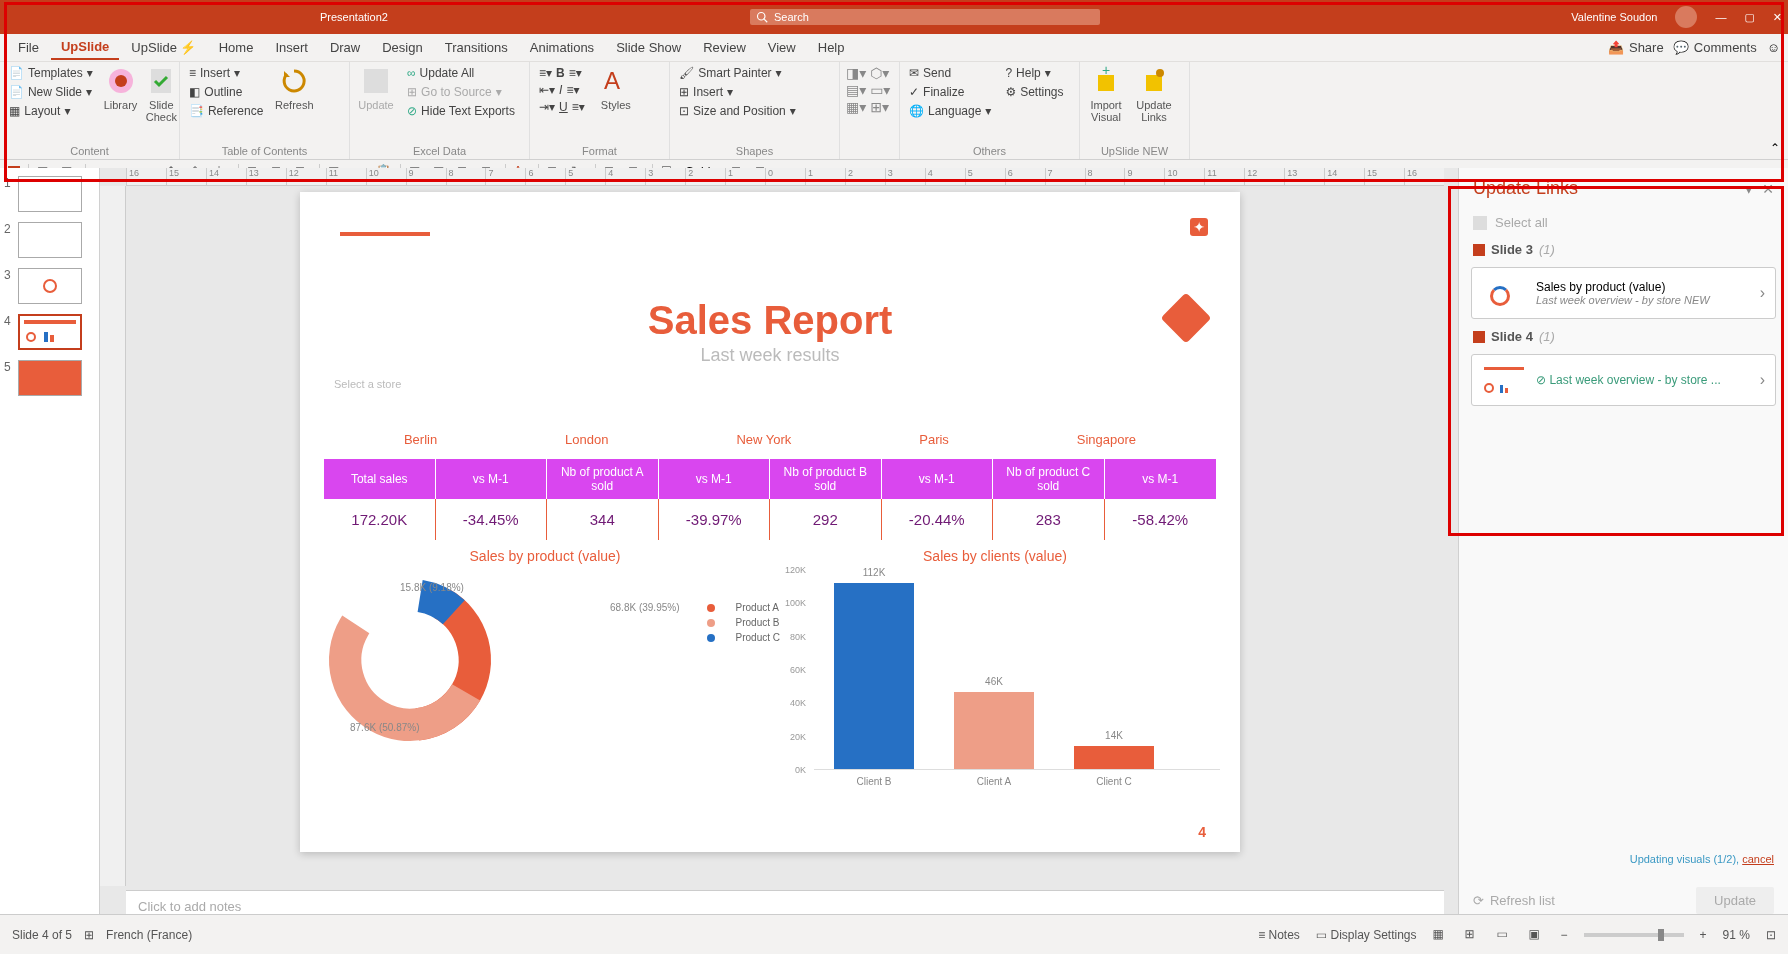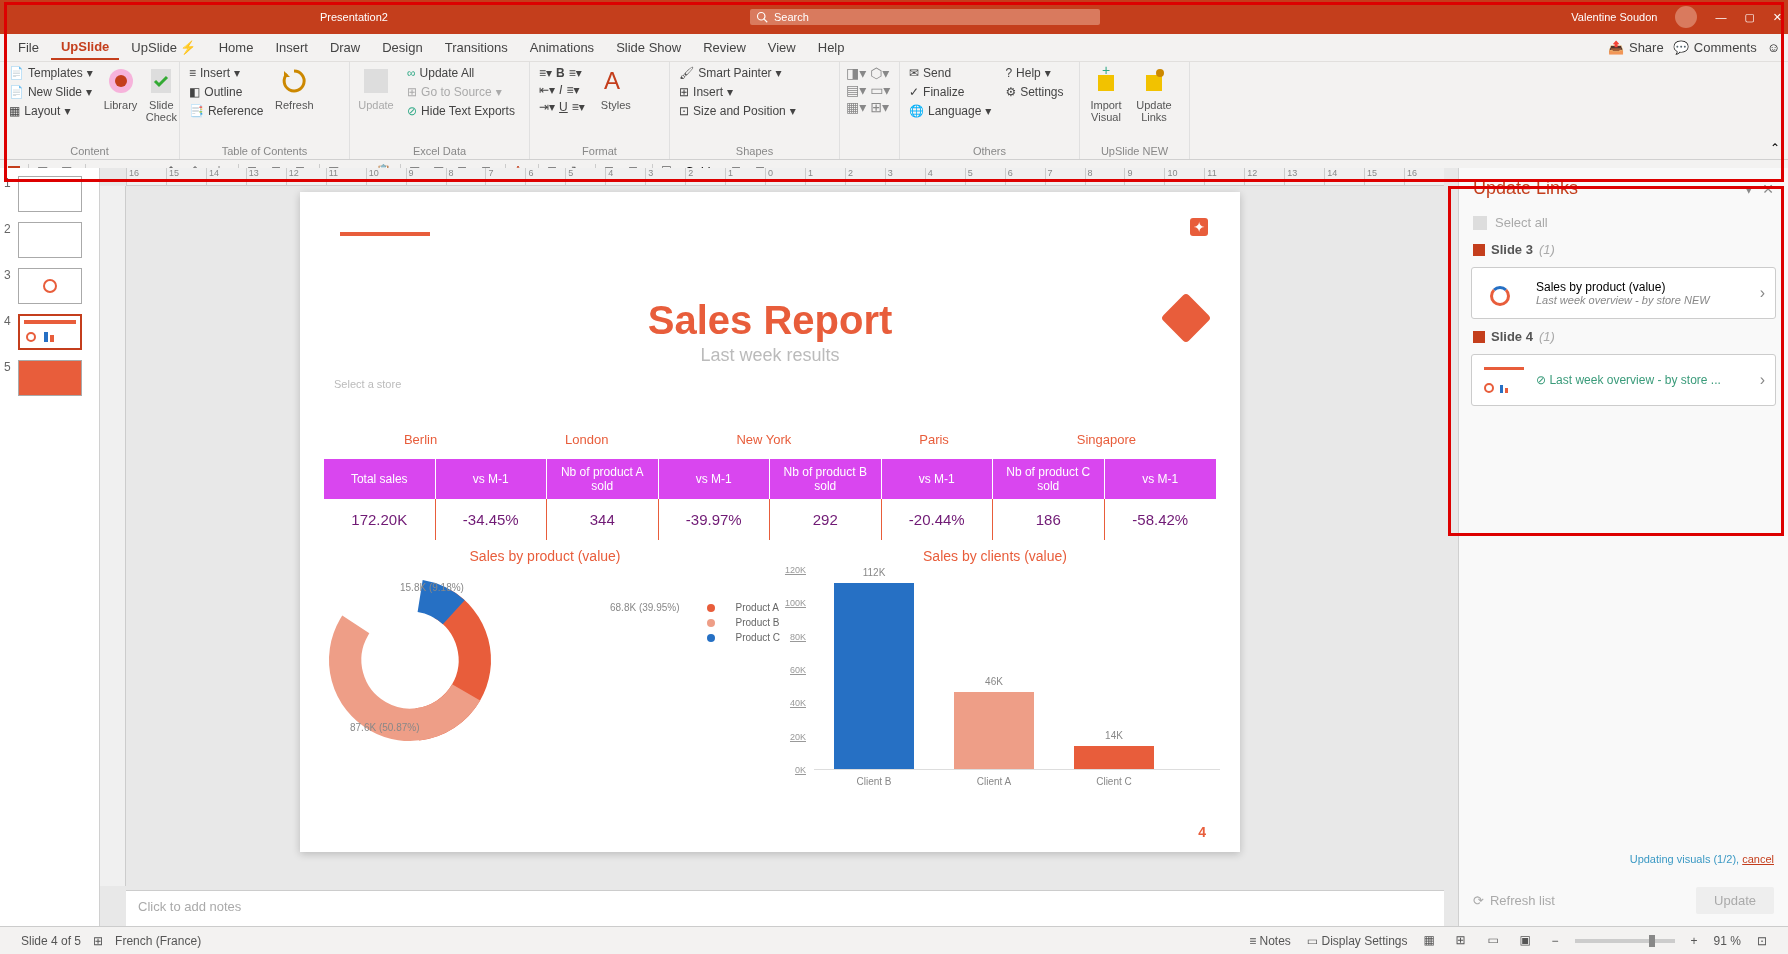--- a/index.html
+++ b/index.html
@@ -67,21 +67,21 @@
 .bararea { flex: 1; position: relative; }
 .chtitle { text-align: center; font-size: 14px; color: #e85d3b; margin-bottom: 6px; }
 .donut { width: 180px; height: 180px; margin: 0 auto; }
 .dlabel { position: absolute; font-size: 10px; color: #888; }
 .legend { position: absolute; top: 54px; right: -10px; font-size: 10px; color: #666; }
 .legend .li { display: flex; align-items: center; gap: 21px; margin-bottom: 4px; }
 .legend .dot { width: 8px; height: 8px; border-radius: 50%; }
 
 .barchart { height: 220px; position: relative; padding-left: 44px; }
 .yaxis { position: absolute; left: 0; top: 0; height: 200px; width: 40px; }
-.ytick { position: absolute; right: 4px; font-size: 9px; color: #999; transform: translateY(-50%); text-decoration: underline; }
+.ytick { position: absolute; right: 4px; font-size: 9px; color: #999; transform: translateY(-50%); }
 .bars { display: flex; height: 200px; align-items: flex-end; gap: 40px; padding-left: 20px; border-bottom: 1px solid #ddd; }
 .bar { width: 80px; position: relative; }
 .bar .bt { position: absolute; top: -16px; left: 0; right: 0; text-align: center; font-size: 10px; color: #888; }
 .bar .bl { position: absolute; bottom: -18px; left: 0; right: 0; text-align: center; font-size: 10px; color: #888; }
 
 .notes { position: absolute; bottom: 0; left: 26px; right: 14px; height: 36px; background: #fff; border-top: 1px solid #ccc; padding: 8px 12px; color: #aaa; font-size: 13px; }
 
 .sidepanel { width: 330px; background: #f9f9f9; border-left: 1px solid #d0d0d0; display: flex; flex-direction: column; font-size: 13px; }
 .sidepanel .sph { padding: 10px 14px; font-size: 18px; color: #c43e1c; display: flex; align-items: center; justify-content: space-between; }
 .sidepanel .sph .ctrls { display: flex; gap: 10px; color: #888; font-size: 14px; }
@@ -92,21 +92,21 @@
 .sidepanel .card .thm { width: 44px; height: 30px; background: #fff; position: relative; }
 .sidepanel .card .txt { flex: 1; font-size: 12px; }
 .sidepanel .card .txt .d { font-size: 11px; color: #888; font-style: italic; }
 .sidepanel .card .arr { color: #888; font-size: 16px; }
 .sidepanel .foot { margin-top: auto; padding: 12px 14px; display: flex; justify-content: space-between; align-items: center; position: relative; }
 .sidepanel .foot .updating { position: absolute; top: -22px; right: 14px; font-size: 11px; color: #3b99c4; }
 .sidepanel .foot .updating .cancel { text-decoration: underline; color: #c43e1c; cursor: pointer; }
 .sidepanel .refresh { color: #aaa; display: flex; align-items: center; gap: 6px; }
 .sidepanel .updbtn { background: #eee; color: #aaa; padding: 6px 18px; border-radius: 2px; cursor: pointer; }
 
-.statusbar { position: absolute; bottom: 0; left: 0; right: 0; height: 28px; background: #f3f2f1; border-top: 1px solid #ccc; display: flex; align-items: center; padding: 0 21px; font-size: 12px; color: #555; }
+.statusbar { position: absolute; bottom: 0; left: 0; right: 0; height: 40px; background: #f3f2f1; border-top: 1px solid #ccc; display: flex; align-items: center; padding: 0 12px; font-size: 12px; color: #555; }
 .statusbar .sright { margin-left: auto; display: flex; gap: 16px; align-items: center; }
 .statusbar .vicon { width: 16px; height: 16px; cursor: pointer; }
 .zoomslider { width: 100px; height: 4px; background: #ccc; position: relative; }
 .zoomslider .zh { position: absolute; top: -4px; left: 74px; width: 6px; height: 12px; background: #888; }
 
 .sqicon { width:12px; height:12px; display:inline-block; background:#c43e1c; }
 </style>
 </head>
 <body>
 
@@ -423,21 +423,21 @@
         <div class="cell">
             <div class="hdr">Nb of product B sold</div>
             <div class="val">292</div>
           </div>
         <div class="cell">
             <div class="hdr">vs M-1</div>
             <div class="val">-20.44%</div>
           </div>
         <div class="cell">
             <div class="hdr">Nb of product C sold</div>
-            <div class="val">186</div>
+            <div class="val">283</div>
           </div>
         <div class="cell">
             <div class="hdr">vs M-1</div>
             <div class="val">-58.42%</div>
           </div>
       </div>
       <div class="charts">
         <div class="donutarea">
           <div class="chtitle">Sales by product (value)</div>
           <svg class="donut" viewBox="0 0 100 100">

